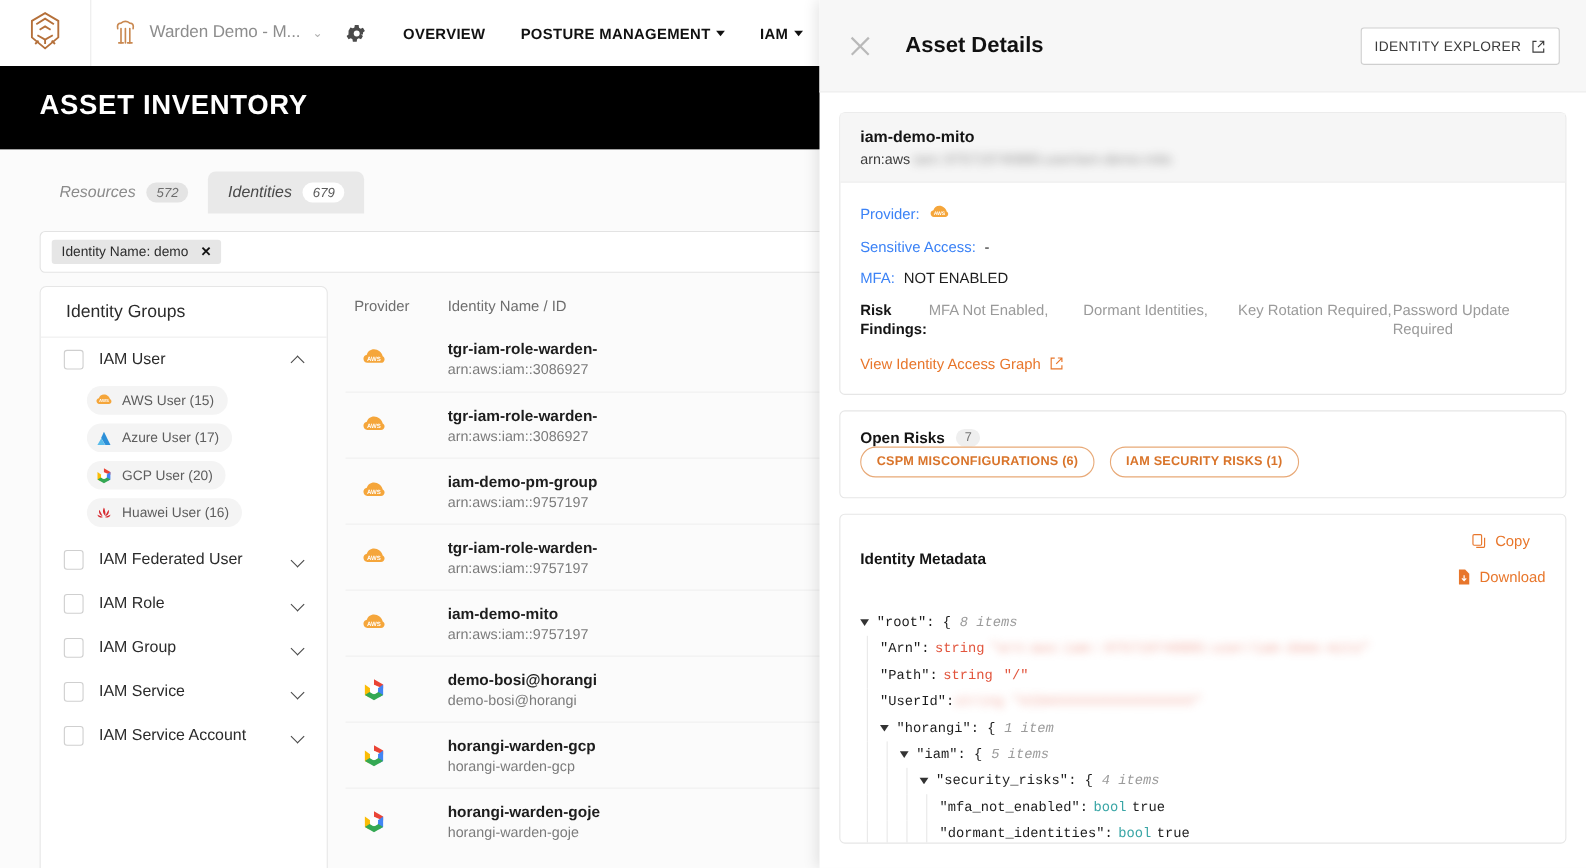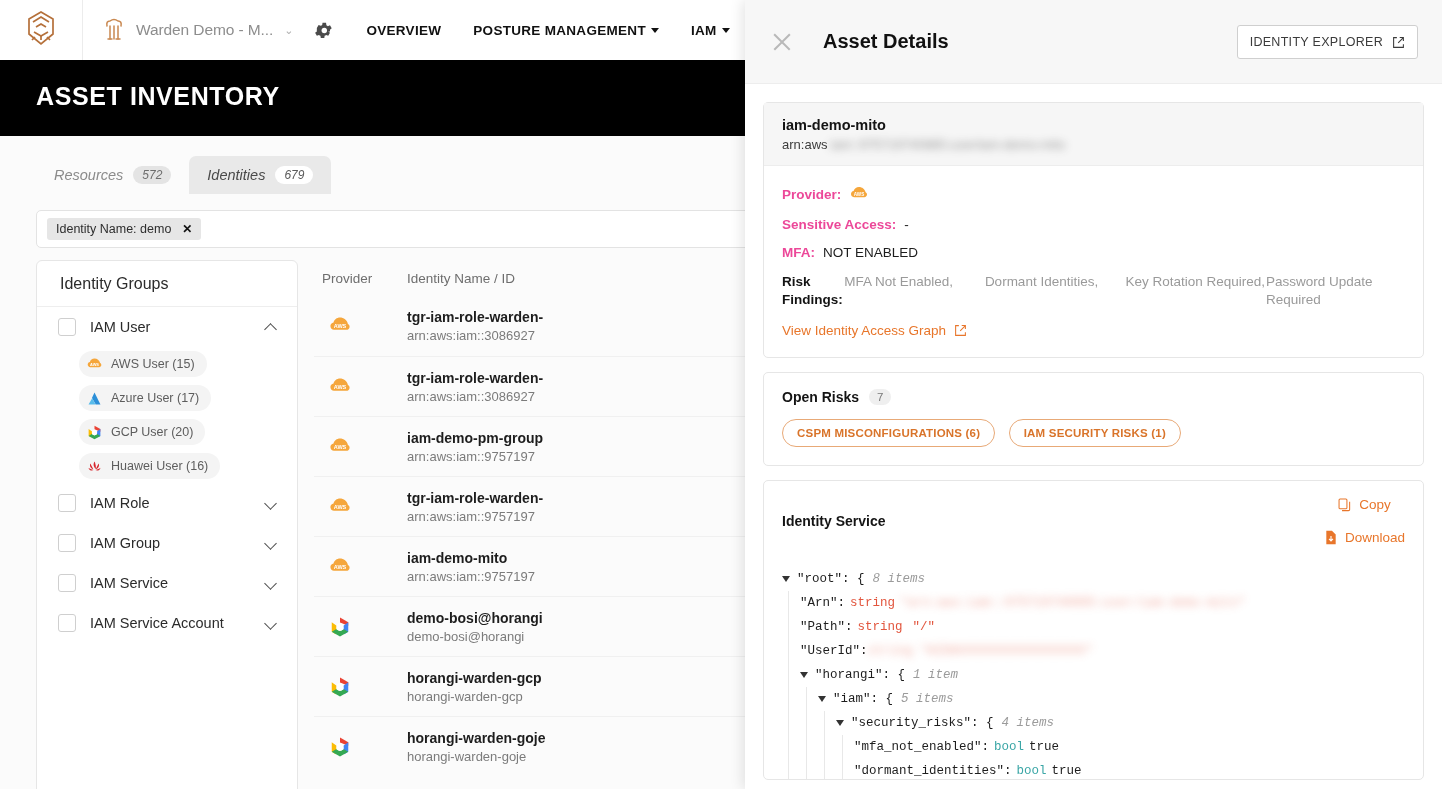--- a/index.html
+++ b/index.html
@@ -142,21 +142,21 @@
     display: flex; align-items: flex-end; gap: 9px;
   }
 
   .panel-body { padding: 18px 18px 0 18px; height: 705px; overflow: hidden; }
   .card { border: 1px solid #e6e6e6; border-radius: 5px; background: #fff; margin-bottom: 14px; }
   .card-top { background: #f6f6f6; padding: 14px 18px 13px 18px; border-bottom: 1px solid #ededed; }
   .card-top .nm { font-size: 14.5px; font-weight: bold; color: #141414; }
   .card-top .arn { font-size: 13px; color: #3c3c3c; margin-top: 4px; display: flex; }
   .card-bd { padding: 18px 18px 18px 18px; }
   .kv { display: flex; align-items: center; margin-bottom: 13px; font-size: 13.5px; }
-  .k { font-weight: bold; color: #ec4899; margin-right: 8px; }
+  .k { font-weight: normal; color: #3b82f6; margin-right: 8px; }
   .v { color: #1d1d1d; }
   .findings { display: flex; align-items: flex-start; font-size: 13.5px; }
   .f-label { font-weight: bold; color: #141414; width: 74px; line-height: 18px; }
   .f-col { color: #9a9a9a; width: 167px; line-height: 18px; }
   .f-col:last-child { width: auto; }
   .link-orange {
     color: #e8762b; font-size: 13.5px; display: inline-flex; align-items: center;
     gap: 8px; margin-top: 14px;
   }
 
@@ -314,20 +314,25 @@
               <path d="M5.2 6.4c-.9 1.6-.6 3.5.6 5 .7.9 1.7 1.6 2.8 1.9-.9-1.5-1.5-3-2.3-4.4-.3-.8-.7-1.6-1.1-2.5z"></path>
               <path d="M14.8 6.4c-.4.9-.8 1.7-1.2 2.5-.8 1.4-1.4 2.9-2.2 4.4 1.1-.3 2.1-1 2.8-1.9 1.2-1.5 1.5-3.4.6-5z"></path>
               <path d="M3 11.5c.2 1.6 1.4 2.9 3 3.2 1 .2 2 0 2.9-.5-1.8-.5-3.6-1.2-5.3-2.1l-.6-.6z"></path>
               <path d="M17 11.5l-.6.6c-1.7.9-3.5 1.6-5.3 2.1.9.5 1.9.7 2.9.5 1.6-.3 2.8-1.6 3-3.2z"></path>
             </g>
           </svg>
           <span>Huawei User (16)</span>
         </div>
       </div>
 
+      <div class="grp-row" style="margin-top:6px">
+        <div class="cbx"></div>
+        <span class="grp-label">IAM Federated User</span>
+        <span class="chev"></span>
+      </div>
       <div class="grp-row">
         <div class="cbx"></div>
         <span class="grp-label">IAM Role</span>
         <span class="chev"></span>
       </div>
       <div class="grp-row">
         <div class="cbx"></div>
         <span class="grp-label">IAM Group</span>
         <span class="chev"></span>
       </div>
@@ -511,32 +516,32 @@
             <svg width="13" height="13" viewBox="0 0 16 16">
               <path fill="none" stroke="#e8762b" stroke-width="1.3" d="M6 2H2v12h12v-4"></path>
               <path fill="none" stroke="#e8762b" stroke-width="1.3" d="M9.5 1.8H14v4.4M14 2L7.6 8.4"></path>
             </svg>
           </a>
         </div>
       </div>
 
       <div class="card">
         <div style="padding:16px 18px 18px 18px">
-          <div style="display:flex;align-items:center;margin-bottom:14px">
+          <div style="display:flex;align-items:center;">
             <span class="sec-title">Open Risks</span>
             <span class="risk-count">7</span>
           </div>
           <span class="pill">CSPM MISCONFIGURATIONS (6)</span>
           <span class="pill">IAM SECURITY RISKS (1)</span>
         </div>
       </div>
 
       <div class="card" style="height:300px;overflow:hidden">
         <div class="meta-hd">
-          <span class="sec-title">Identity Service</span>
+          <span class="sec-title">Identity Metadata</span>
           <div class="meta-actions">
             <div class="meta-act">
               <svg width="14" height="14" viewBox="0 0 16 16">
                 <rect x="1.2" y="1.2" width="9" height="11" rx="1.2" fill="none" stroke="#e8762b" stroke-width="1.2"></rect>
                 <path d="M4.6 14.4h7.4a1.3 1.3 0 001.3-1.3V4.4" fill="none" stroke="#e8762b" stroke-width="1.2"></path>
               </svg>
               <span>Copy</span>
             </div>
             <div class="meta-act">
               <svg width="14" height="15" viewBox="0 0 14 16">

